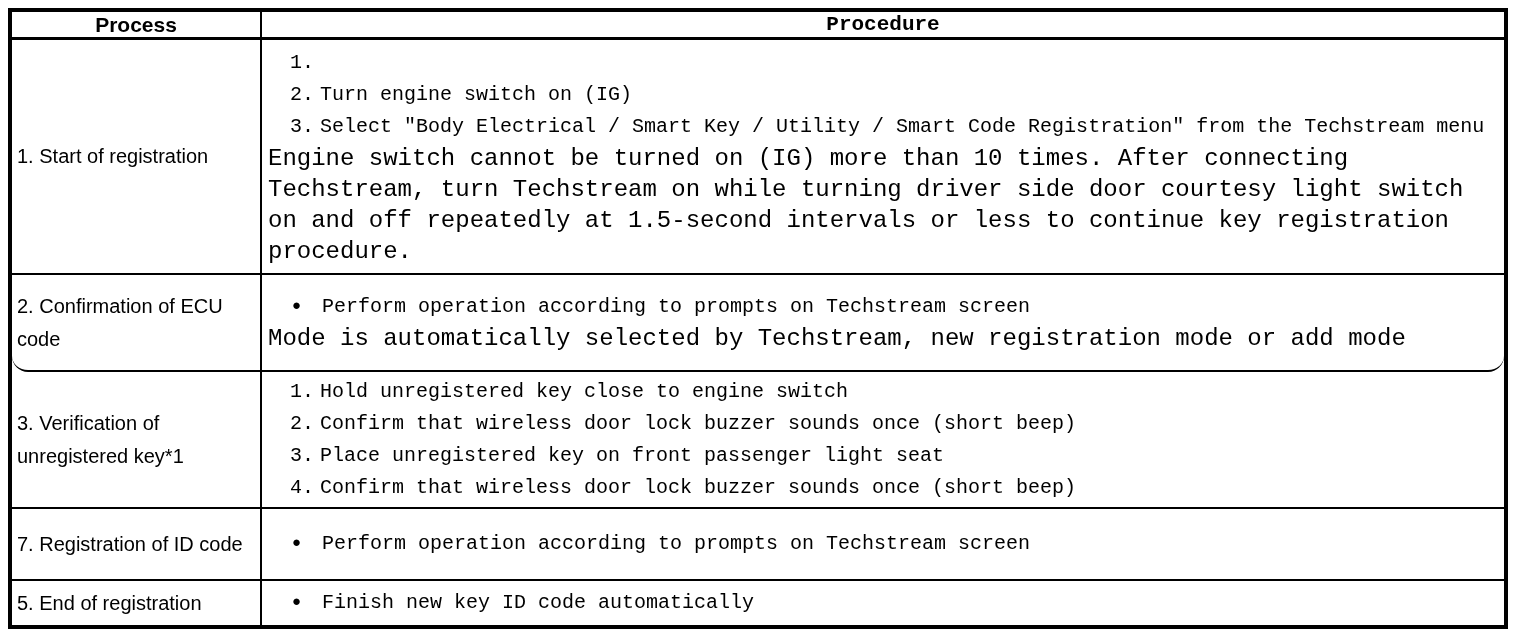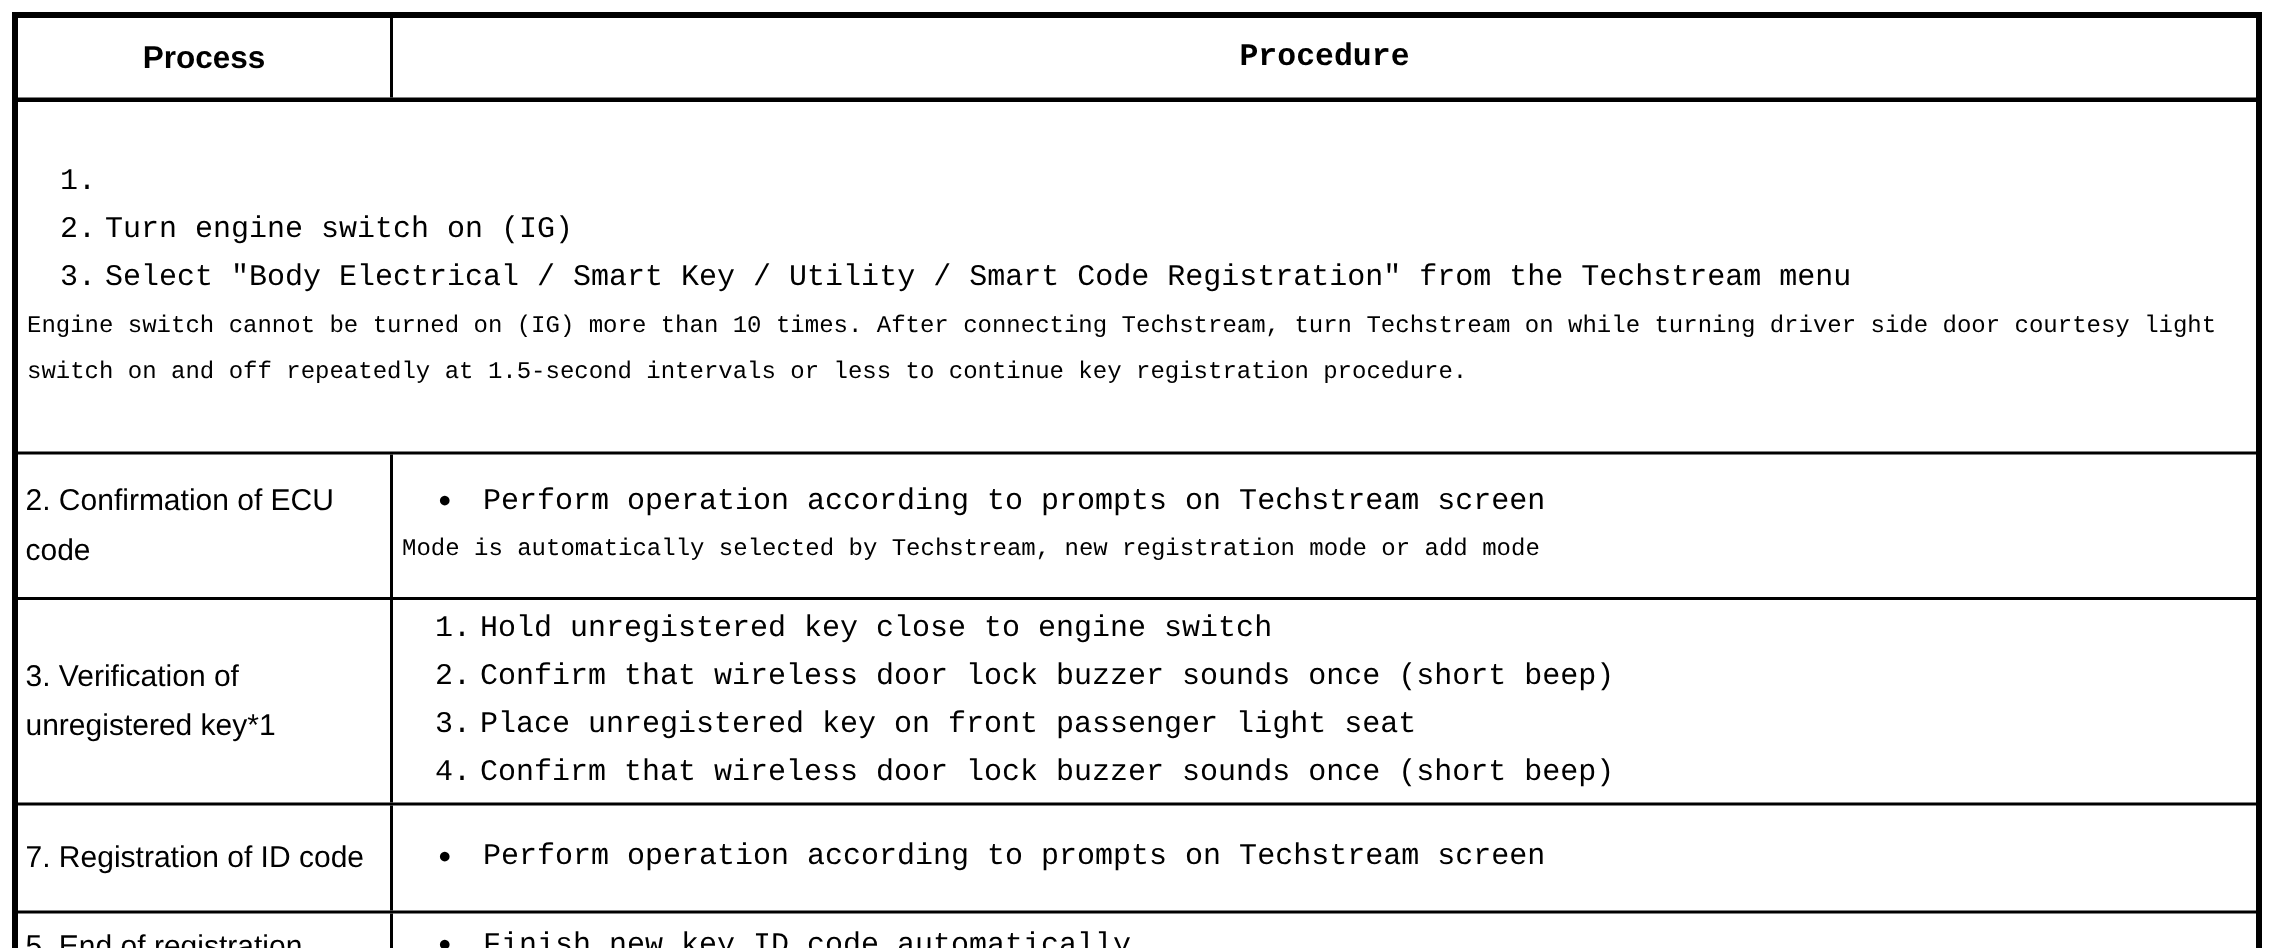--- a/index.html
+++ b/index.html
@@ -45,23 +45,23 @@
     font-family: Liberation Mono, monospace;
   }
   .header-row .cell-process,
   .header-row .cell-procedure {
     align-items: center;
     justify-content: center;
     font-weight: bold;
     font-size: 21px;
     padding: 0;
   }
-  .header-row { height: 56px; }
+  .header-row { height: 28px; }
   .row-1 { height: 235px; }
-  .row-2 { height: 97px; }
+  .row-2 { height: 97px; border-radius: 16px; }
   .row-3 { height: 137px; }
   .row-4 { height: 72px; }
   .row-5 { height: 44px; }
 
   .step-list { display: flex; flex-direction: column; }
   .step-item {
     display: flex;
     line-height: 32px;
     white-space: nowrap;
   }
@@ -74,34 +74,35 @@
   .bullet-marker {
     width: 30px;
     flex: 0 0 30px;
     margin-left: 24px;
     font-size: 15px;
     display: flex;
     align-items: center;
   }
   .note-text {
     line-height: 31px;
-    font-size: 16px;
+    font-size: 24px;
   }
 </style>
 </head>
 <body>
 
 <div class="doc-table">
 
   <div class="t-row header-row">
     <div class="cell-process">Process</div>
     <div class="cell-procedure">Procedure</div>
   </div>
 
   <div class="t-row row-1">
+    <div class="cell-process">1. Start of registration</div>
     <div class="cell-procedure">
       <div class="step-list">
         <div class="step-item">
           <span class="step-marker">1.</span>
         </div>
         <div class="step-item">
           <span class="step-marker">2.</span>
           <span>Turn engine switch on (IG)</span>
         </div>
         <div class="step-item">

